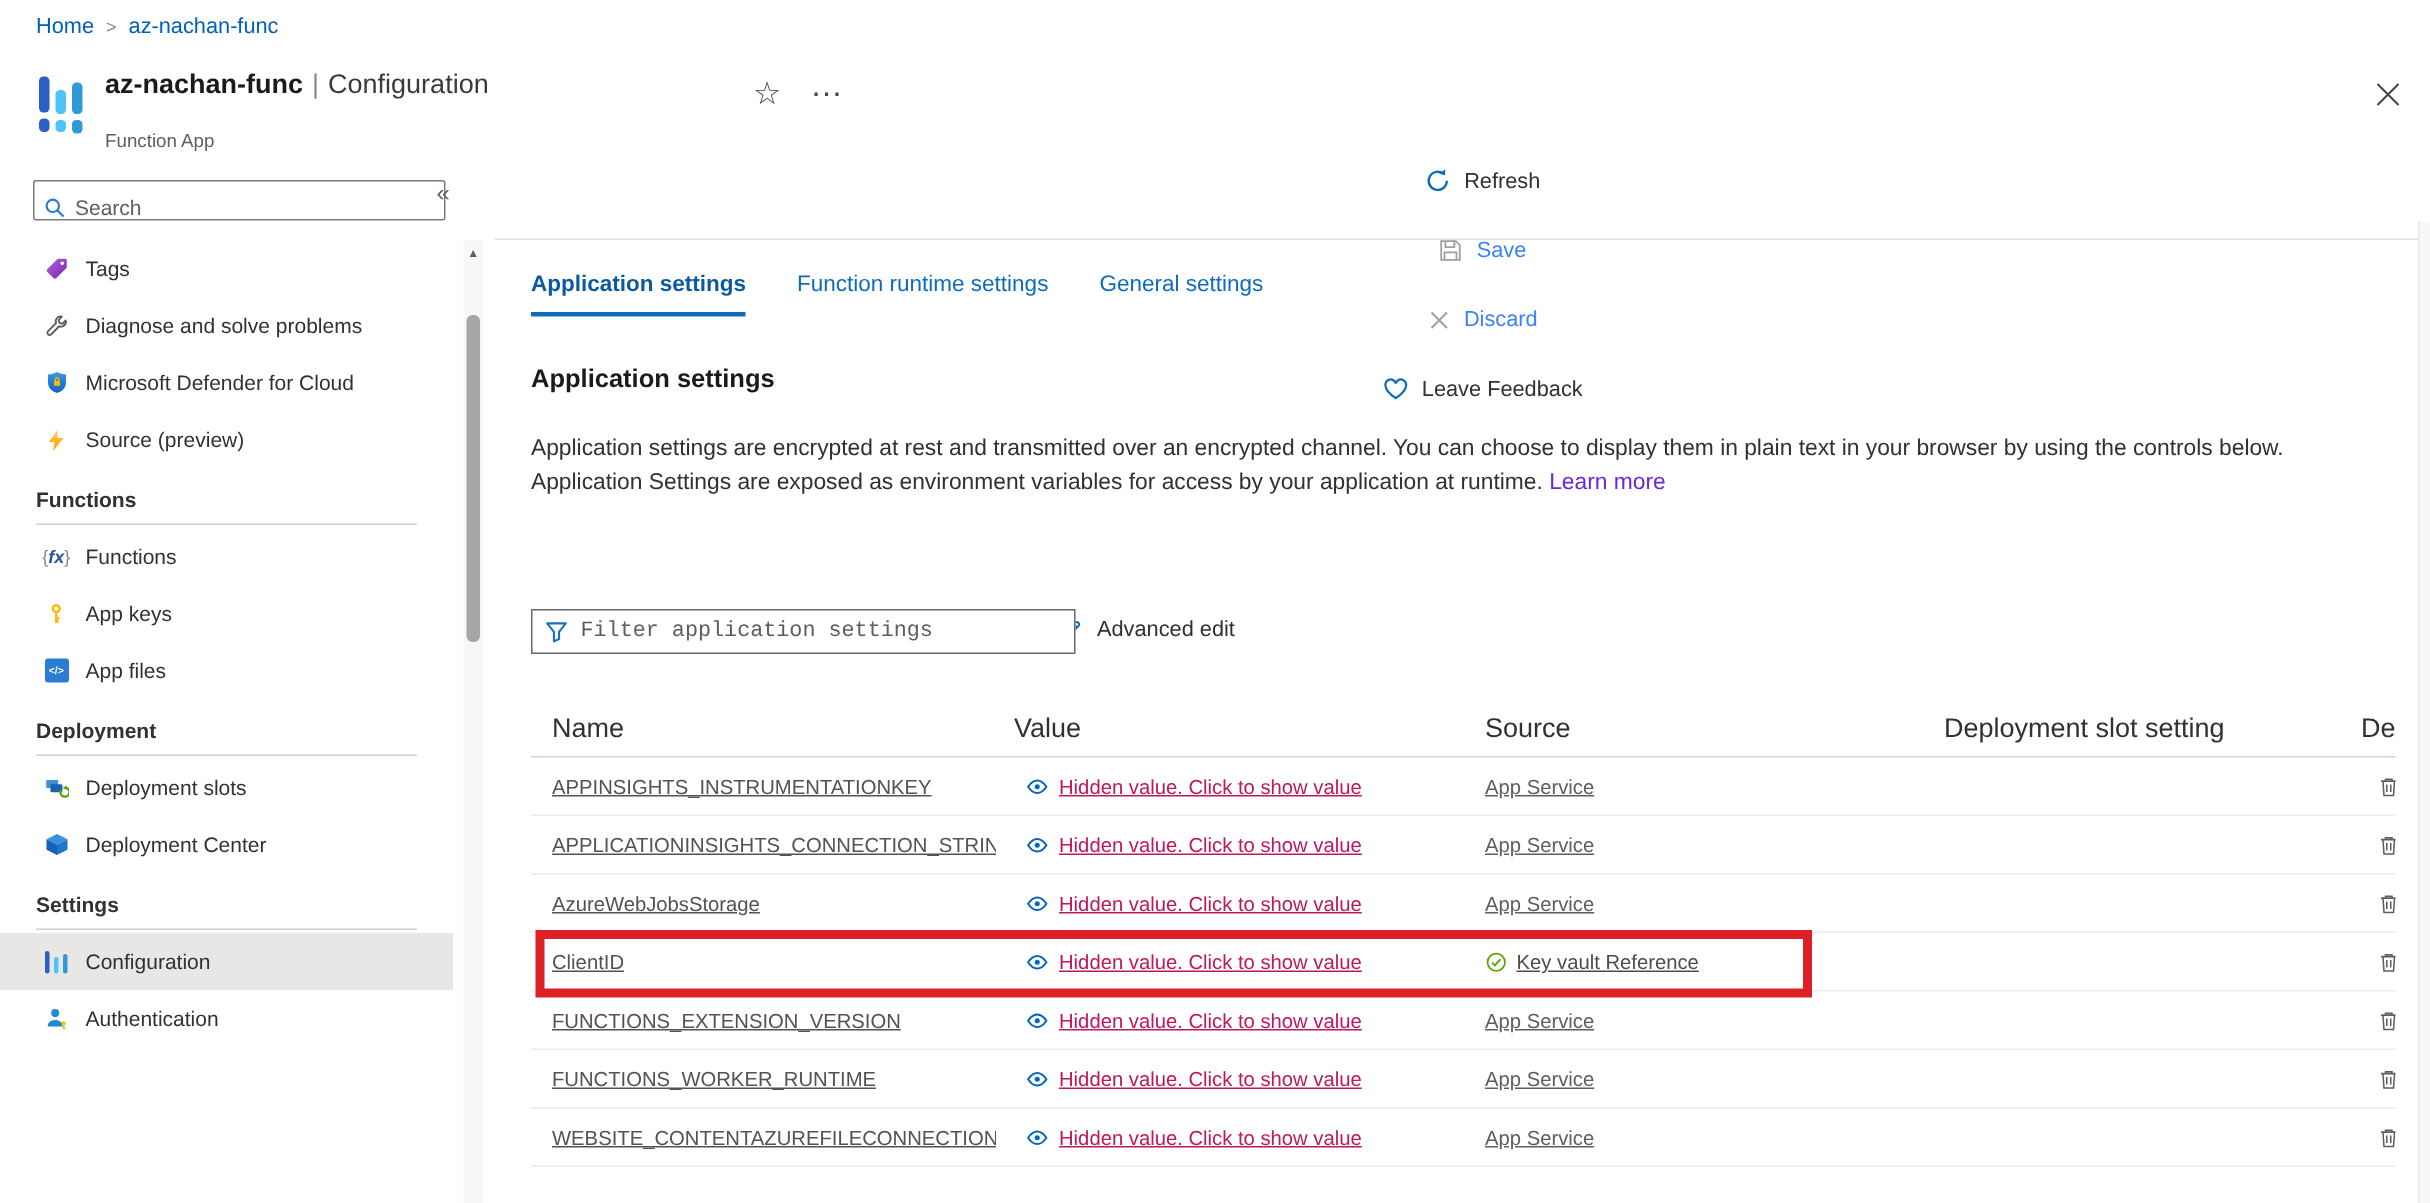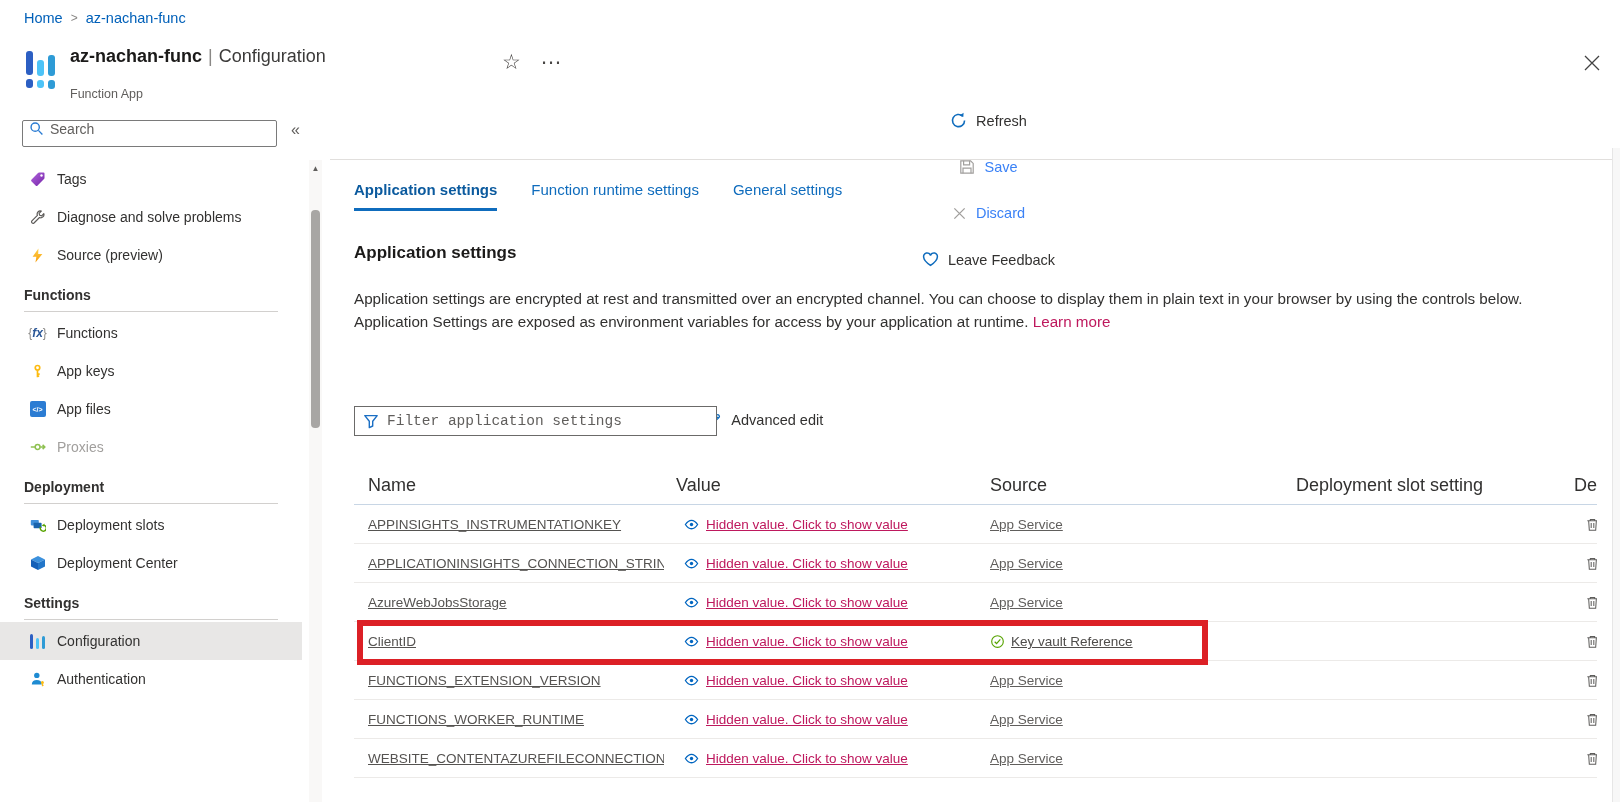--- a/index.html
+++ b/index.html
@@ -20,22 +20,22 @@
   #title-row .name { font-weight:bold; color:#1b1a19; }
   #title-row .pipe { color:#8a8886; font-weight:300; padding:0 6px; }
   #title-row .section { color:#3b3a39; }
   #star-btn { left:502px; top:50px; font-size:21px; color:#484644; cursor:pointer; }
   #more-btn { left:540px; top:44px; font-size:22px; color:#484644; letter-spacing:1px; cursor:pointer; }
   #subtitle { left:70px; top:87px; font-size:12.5px; color:#605e5c; }
   #close-btn { left:1583px; top:54px; width:18px; height:18px; cursor:pointer; }
 
   
   #sidebar { left:0; top:112px; width:302px; bottom:0; }
-  #search-box { position:absolute; left:22px; top:8px; width:255px; height:27px;
-    border:1px solid #7a7a7a; border-radius:2px; display:flex; align-items:flex-start; padding:0 6px; gap:6px; background:#fff; }
+  #search-box { position:absolute; left:22px; top:8px; width:275px; height:27px;
+    border:1px solid #7a7a7a; border-radius:2px; display:flex; align-items:flex-end; padding:0 6px; gap:6px; background:#fff; }
   #search-box input { border:none; outline:none; flex:1; font-size:14px; font-family:inherit; color:#323130; }
   #search-box input::placeholder { color:#605e5c; }
   #collapse-btn { position:absolute; left:291px; top:9px; font-size:16px; color:#605e5c; cursor:pointer; }
 
   #side-menu { position:absolute; left:0; top:48px; right:0; }
   .sitem { height:38px; display:flex; align-items:center; padding-left:29px; gap:11px; font-size:14px; cursor:pointer; }
   .sitem.selected { background:#e8e7e6; }
   .sitem.disabled .slabel { color:#a19f9d; }
   .sicon { width:17px; height:17px; display:flex; align-items:center; justify-content:center; flex:none; }
   .side-section { padding:13px 0 2px; }
@@ -57,21 +57,21 @@
     display:flex; align-items:center; padding-left:35px; gap:30px;flex-direction:column; }
   .tool { display:flex; align-items:center; gap:9px; font-size:14.5px; cursor:pointer; }
   .tool.disabled { color:#3b82f6; cursor:default; }
 
   #tabs { left:354px; top:181px; display:flex; gap:34px; }
   .tab { font-size:15px; padding-bottom:10px; border-bottom:3px solid transparent; color:#0f6cbd; cursor:pointer; }
   .tab.active { color:#0b5a9e; font-weight:bold; border-bottom-color:#0f6cbd; }
 
   #section-heading { left:354px; top:243px; font-size:17px; font-weight:bold; color:#1b1a19; }
   #description { left:354px; top:287px; width:1195px; font-size:15.2px; line-height:23px; color:#323130; }
-  #description a { color:#be185d; text-decoration:none; cursor:pointer; }
+  #description a { color:#6d28d9; text-decoration:none; cursor:pointer; }
 
   #actions { left:363px; top:364px; display:flex; gap:30px; }
   .action { display:flex; align-items:center; gap:9px; font-size:14.5px; color:#323130; cursor:pointer;margin-top:47px; }
 
   #filter-box { left:354px; top:406px; width:363px; height:30px; border:1px solid #6b6a69;
     display:flex; align-items:center; gap:8px; padding:0 8px; background:#fff; }
   #filter-box input { border:none; outline:none; flex:1; font-size:14.5px; font-family:Liberation Mono, monospace; color:#323130; }
   #filter-box input::placeholder { color:#605e5c; }
 
   
@@ -169,20 +169,30 @@
     <div class="sitem">
       <span class="sicon">
         <svg viewBox="0 0 16 16" width="16" height="16">
             <path d="M13.8 4.6a3.2 3.2 0 0 1-4.3 3.9L4 14a1.5 1.5 0 0 1-2.1-2.1l5.5-5.5a3.2 3.2 0 0 1 3.9-4.3L9.1 4.3l.6 2 2 .6z" fill="none" stroke="#5d5b59" stroke-width="1.2" stroke-linejoin="round"></path>
           </svg>
       </span>
       <span class="slabel">Diagnose and solve problems</span>
     </div>
     <div class="sitem">
       <span class="sicon">
+        <svg viewBox="0 0 16 16" width="16" height="16">
+            <path d="M8 1 C9.8 2 11.8 2.5 14 2.6 V8 c0 3.6-2.6 6-6 7 C4.6 14 2 11.6 2 8 V2.6 C4.2 2.5 6.2 2 8 1 Z" fill="url(#gshield)"></path>
+            <path d="M6.9 7 v-1 a1.1 1.1 0 0 1 2.2 0 v1" stroke="#f9b900" stroke-width="1" fill="none"></path>
+            <rect x="6" y="7" width="4" height="3.2" rx="0.6" fill="#f9b900"></rect>
+          </svg>
+      </span>
+      <span class="slabel">Microsoft Defender for Cloud</span>
+    </div>
+    <div class="sitem">
+      <span class="sicon">
         <svg viewBox="0 0 16 16" width="15" height="15">
             <polygon points="9,0.5 2.8,9.3 6.8,9.3 5.8,15.5 13.2,6.4 8.7,6.4" fill="url(#gbolt)"></polygon>
           </svg>
       </span>
       <span class="slabel">Source (preview)</span>
     </div>
 
     <div class="side-section">
       <div class="shead">Functions</div>
       <div class="sline"></div>
@@ -200,30 +210,20 @@
             <path d="M8 6.4 V14.2 M8 10.8 h2.3 M8 13 h1.8" stroke="#fdbb11" stroke-width="1.8" fill="none"></path>
           </svg>
       </span>
       <span class="slabel">App keys</span>
     </div>
     <div class="sitem">
       <span class="sicon">
           <span class="appfiles-glyph">&lt;/&gt;</span>
         </span>
       <span class="slabel">App files</span>
-    </div>
-    <div class="sitem disabled">
-      <span class="sicon">
-        <svg viewBox="0 0 16 16" width="16" height="16" stroke="#8fc152" fill="none" stroke-width="1.5">
-            <path d="M0.8 8 h4.2"></path>
-            <circle cx="7.6" cy="8" r="2.4"></circle>
-            <path d="M10.2 8 H14.6 M12.6 5.9 14.8 8 12.6 10.1"></path>
-          </svg>
-      </span>
-      <span class="slabel">Proxies</span>
     </div>
 
     <div class="side-section">
       <div class="shead">Deployment</div>
       <div class="sline"></div>
     </div>
     <div class="sitem">
       <span class="sicon">
         <svg viewBox="0 0 16 16" width="16" height="16">
             <rect x="0.8" y="3" width="8" height="5.4" rx="0.8" fill="#3f8fd9"></rect>

